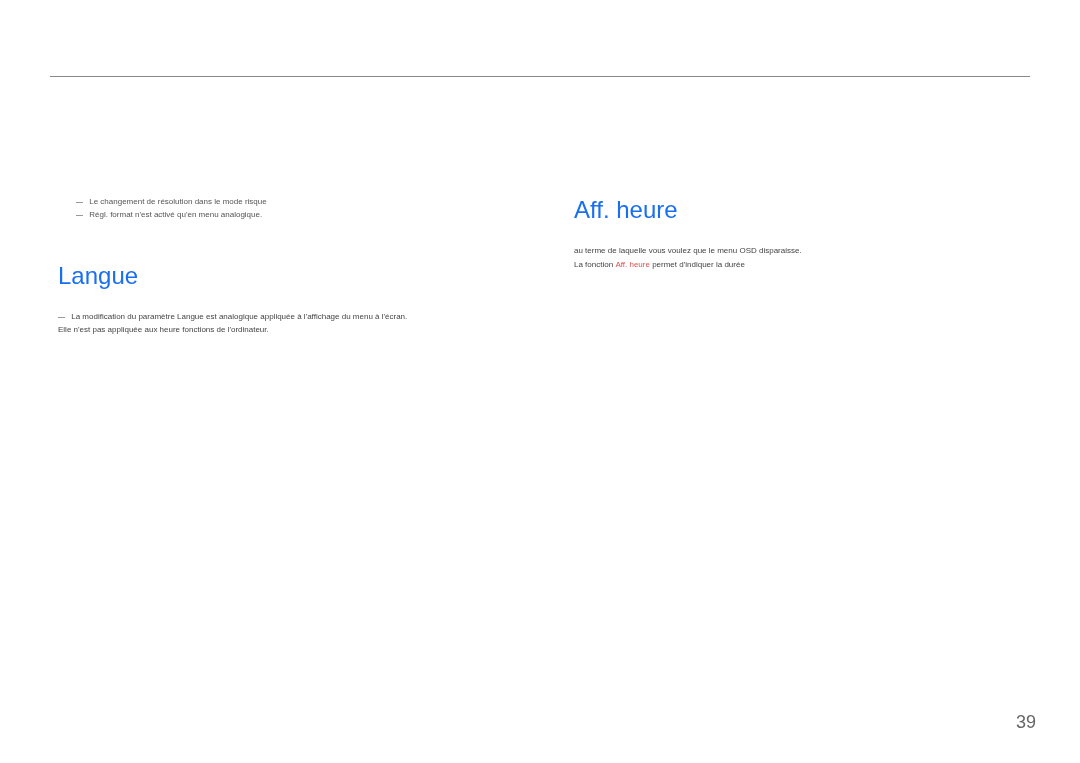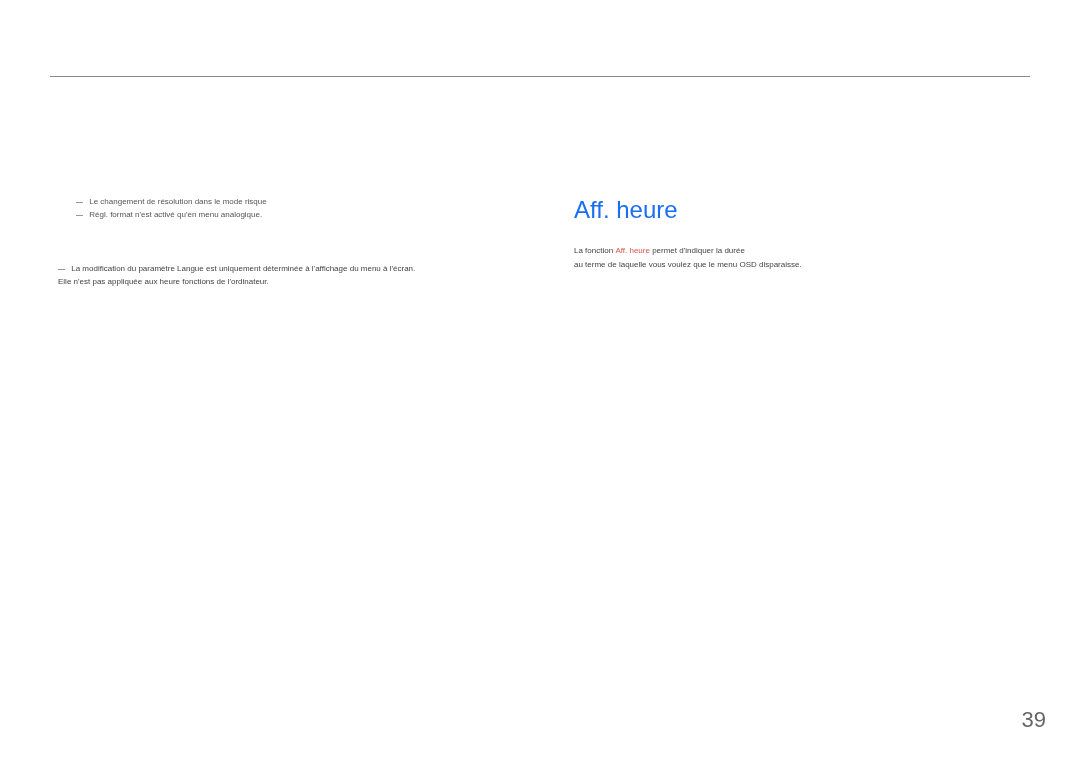--- a/index.html
+++ b/index.html
@@ -70,22 +70,22 @@
   .body-line {
     white-space: nowrap;
   }
   .inline-accent {
     color: #d9534f;
     font-weight: 500;
   }
   .page-number {
     position: absolute;
     bottom: 30px;
-    right: 34px;
-    font-size: 22px;
+    right: 44px;
+    font-size: 18px;
     color: #666;
   }
 </style>
 </head>
 <body>
 
 <div class="page-container">
   <div class="top-rule"></div>
 
   <div class="columns">
@@ -96,40 +96,41 @@
         <div class="note-line">
           <span class="note-icon">―</span>
           <span>Le changement de résolution dans le mode risque</span>
         </div>
         <div class="note-line">
           <span class="note-icon">―</span>
           <span>Régl. format n'est activé qu'en menu analogique.</span>
         </div>
       </div>
 
+      <h2 class="section-heading">Langue</h2>
 
       <div class="body-text">
         <div class="body-line">
           <span class="note-icon">―</span>
-          <span>La modification du paramètre Langue est uniquement déterminée à l'affichage du menu à l'écran.</span>
+          <span>La modification du paramètre Langue est analogique appliquée à l'affichage du menu à l'écran.</span>
         </div>
         <div class="body-line">Elle n'est pas appliquée aux heure fonctions de l'ordinateur.</div>
       </div>
 
     </div>
 
     <div class="column col-right">
 
       <h2 class="section-heading">Aff. heure</h2>
 
       <div class="body-text">
+        <div class="body-line">au terme de laquelle vous voulez que le menu OSD disparaisse.</div>
         <div class="body-line">
           <span>La fonction </span><span class="inline-accent">Aff. heure</span><span> permet d'indiquer la durée</span>
         </div>
-        <div class="body-line">au terme de laquelle vous voulez que le menu OSD disparaisse.</div>
       </div>
 
     </div>
 
   </div>
 
   <div class="page-number">39</div>
 
 </div>
 

